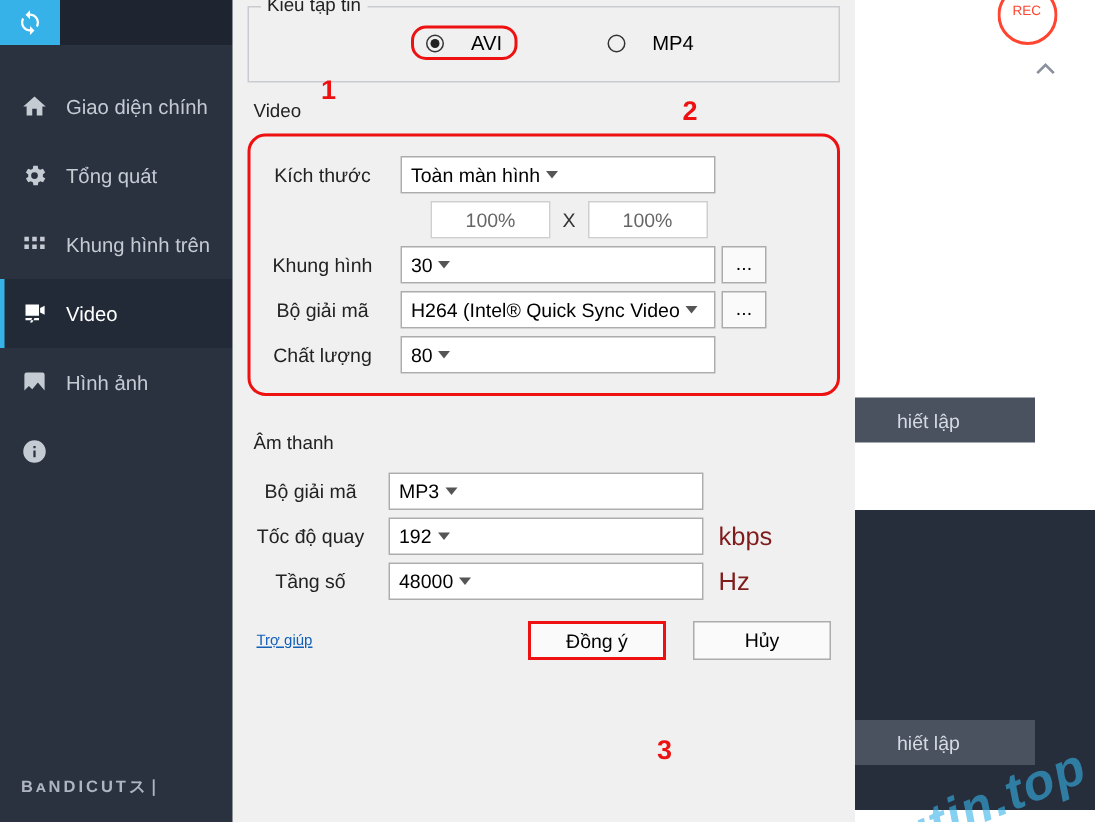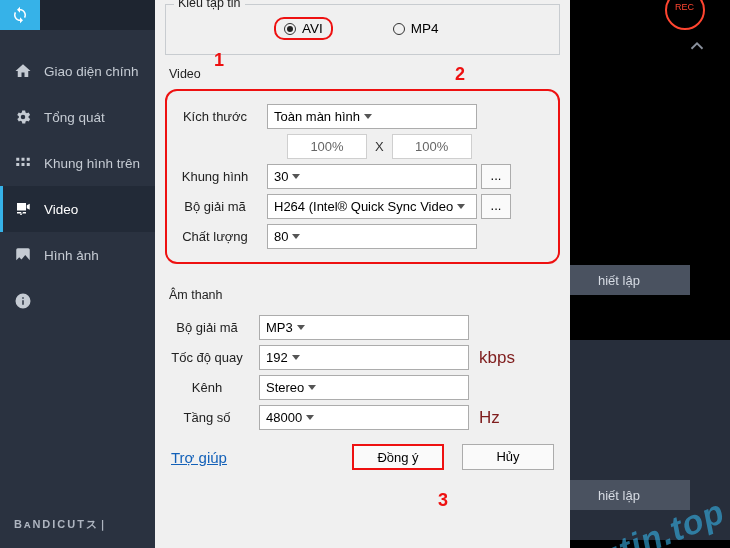--- a/index.html
+++ b/index.html
@@ -10,49 +10,49 @@
 .refresh-icon svg { width:18px; height:18px; fill:#fff;}
 .search-row { display:flex; align-items:center; gap:6px; padding: 10px 8px 10px 14px; font-size:13px; color:#d0d6de;}
 .search-row svg { width:16px; height:16px; fill:#d0d6de;}
 .nav { margin-top: 12px;}
 .nav-item { display:flex; align-items:center; gap:12px; padding: 14px 14px; font-size:13.5px; color:#c5cbd3; cursor:pointer;}
 .nav-item.active { background:#222a37; color:#fff; border-left:3px solid #36b2e8; padding-left:11px;}
 .nav-item svg { width:18px; height:18px; fill:#c5cbd3; flex-shrink:0;}
 .nav-item.active svg { fill:#fff;}
 .bandicut { position:absolute; bottom:16px; left:14px; color:#aeb5c0; font-size:11px; letter-spacing:2px; font-weight:600;}
 .bandicut .suffix { color:#aeb5c0; font-family: monospace;}
-.right-bg { position:absolute; left:570px; top:0; width:160px; height:548px; background:#000000;}
+.right-bg { position:absolute; left:570px; top:0; width:160px; height:548px; background:#ffffff;}
 .setting-btn { position:absolute; right:40px; background:#4a5260; height:30px; width:132px; display:flex; align-items:center; padding-left:40px; color:#d6dbe3; font-size:13px;}
 .sb1 { top:265px;} .sb2 { top:480px;}
 .expand-chev { position:absolute; top:35px; right:22px; }
 .expand-chev svg { width:22px; height:22px; stroke:#8a919d; fill:none; stroke-width:2;}
 .rec-circle { position:absolute; top:0px; right:25px; width:40px; height:30px; overflow:hidden;}
 .rec-circle .outer { position:absolute; top:-10px; left:0; width:40px; height:40px; border:2px solid #ff4530; border-radius:50%;}
 .rec-circle .txt { position:absolute; top:2px; left:10px; font-size:9px; color:#ff4530;}
 .dialog { position:absolute; left:155px; top:0; width:415px; height:548px; background:#f0f0f0; padding: 0; }
 .fieldset { border:1px solid #c8ccd0; margin: 6px 10px; padding: 12px 8px 14px 8px; position:relative;}
 .legend { position:absolute; top:-9px; left:8px; background:#f0f0f0; padding:0 4px; font-size:12.5px; color:#222;}
 .radio-row { display:flex; gap:60px; padding-left:100px; align-items:center;}
-.radio-item { display:flex; align-items:center; gap:6px; font-size:13.5px; cursor:pointer;}
+.radio-item { display:flex; align-items:center; gap:18px; font-size:13.5px; cursor:pointer;}
 .radio-dot { width:12px; height:12px; border:1px solid #333; border-radius:50%; display:flex; align-items:center; justify-content:center;}
 .radio-dot .inner { width:6px; height:6px; background:#222; border-radius:50%;}
 .annot-1 { border:2px solid #e11; border-radius:10px; padding:2px 8px;}
 .annot-box { border:2px solid #e11; border-radius:10px; padding:4px 6px;}
 .num { position:absolute; color:#e11; font-weight:700; font-size:18px;}
 .n1 { left:214px; top:50px;} .n2 { left:455px; top:64px;} .n3 { left:438px; top:490px;}
 .formrow { display:flex; align-items:center; margin:5px 0; gap:4px;}
 .formrow label { width:90px; text-align:center; font-size:13px; color:#222; padding-right:6px;}
 .select { flex:1; height:25px; background:#fff; border:1px solid #acacac; display:flex; align-items:center; padding:0 4px 0 6px; font-size:13px; cursor:pointer; overflow:hidden; white-space:nowrap;}
 .select .chev { width:0; height:0; border-left:4px solid transparent; border-right:4px solid transparent; border-top:5px solid #555; margin-left:4px; flex-shrink:0;}
 .pct-box { width:80px; height:25px; background:#fff; border:1px solid #cfcfcf; text-align:center; font-size:13px; color:#666; line-height:23px;}
 .x-sep { font-size:13px; color:#333; padding:0 8px;}
 .dots-btn { width:30px; height:25px; background:#fafafa; border:1px solid #acacac; font-size:13px; text-align:center; line-height:22px; cursor:pointer;}
 .unit { font-size:17px; color:#7f1d1d; padding-left:6px;}
 .btn-row { display:flex; align-items:center; gap:18px; padding:6px 16px 6px 16px; margin-top:8px;}
-.help-link { color:#1260b8; font-size:15px; text-decoration:underline; cursor:pointer; margin-right:auto;}
+.help-link { color:#1260b8; font-size:10px; text-decoration:underline; cursor:pointer; margin-right:auto;}
 .dlg-btn { width:92px; height:26px; background:#fafafa; border:1px solid #acacac; font-size:13px; cursor:pointer; text-align:center; line-height:24px;}
 .dlg-btn.highlight { border:2px solid #e11;}
 .video-group { margin: 6px 10px; }
 .video-group .legend2 { font-size:12.5px; color:#222; padding:6px 0 8px 4px;}
 .video-box { border:2px solid #e11; border-radius:12px; padding:8px 6px;}
 .audio-group { margin: 18px 10px 6px 10px;}
 .audio-group .legend2 { font-size:12.5px; color:#222; padding:6px 0 8px 4px;}
 .watermark { position:absolute; right:0; bottom:20px; font-size:34px; font-weight:800; color: rgba(54,178,232,0.6); transform: rotate(-22deg); transform-origin: right bottom; letter-spacing:1px; font-style:italic; pointer-events:none; white-space:nowrap;}
 .right-bg::before { content:""; position:absolute; left:0; top:340px; width:100%; height:200px; background:#272e3b;}
 </style>
@@ -206,27 +206,20 @@
     </div>
     <div class="formrow">
       <label>Tốc độ quay</label>
       <div class="select" style="max-width:210px;">
         <span>192</span>
           <div class="chev"></div>
       </div>
       <span class="unit">kbps</span>
     </div>
     <div class="formrow">
-      <label>Kênh</label>
-      <div class="select" style="max-width:210px;">
-        <span>Stereo</span>
-          <div class="chev"></div>
-      </div>
-    </div>
-    <div class="formrow">
       <label>Tầng số</label>
       <div class="select" style="max-width:210px;">
         <span>48000</span>
           <div class="chev"></div>
       </div>
       <span class="unit">Hz</span>
     </div>
   </div>
 
   <div class="btn-row">

